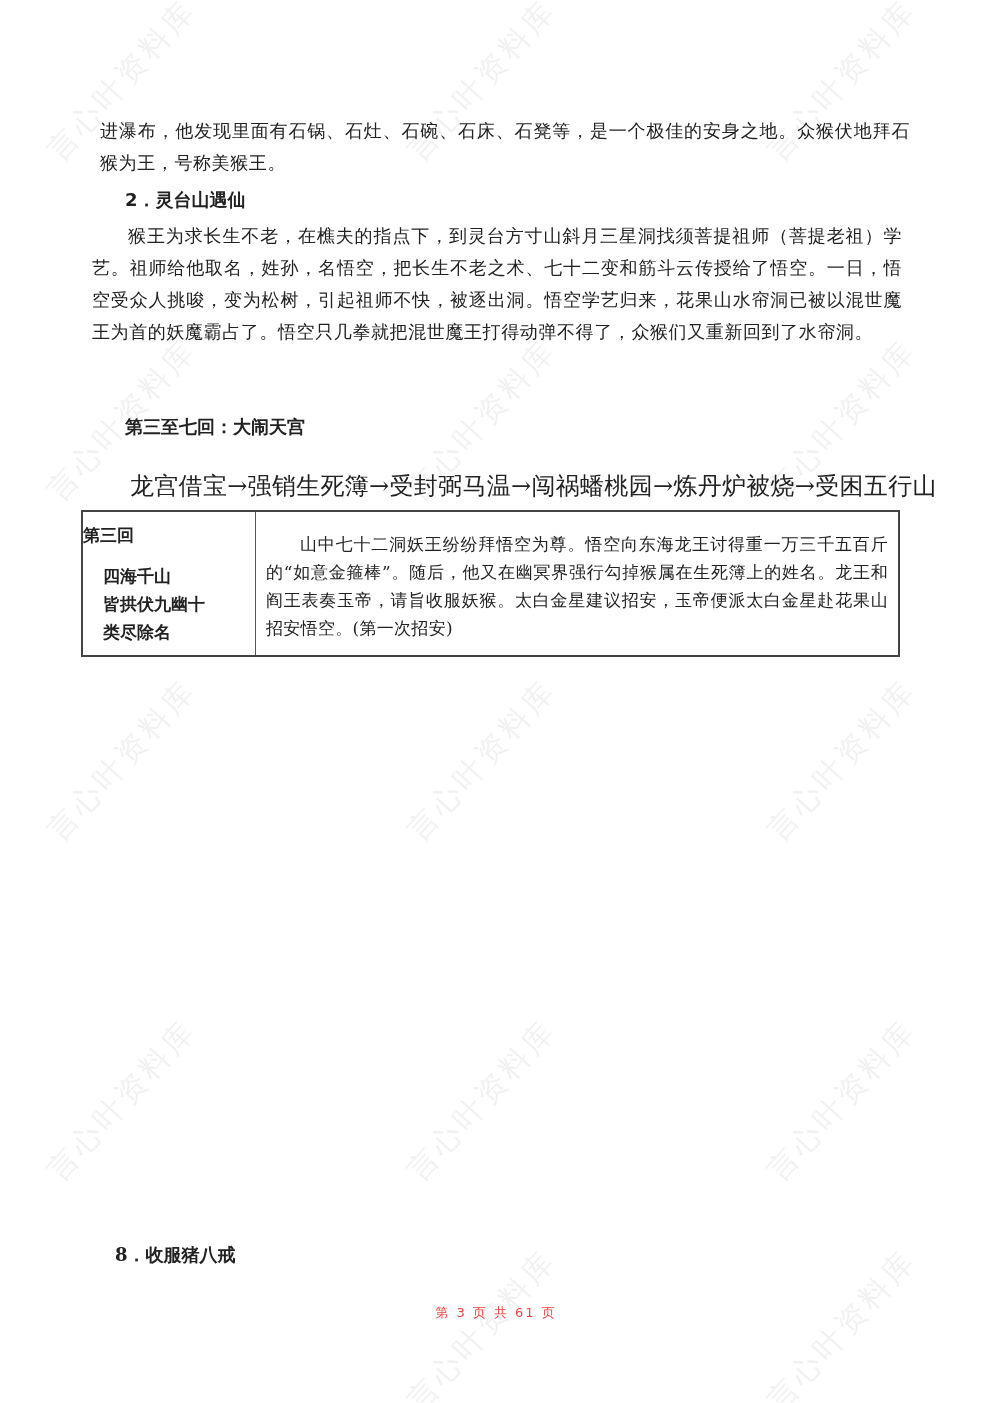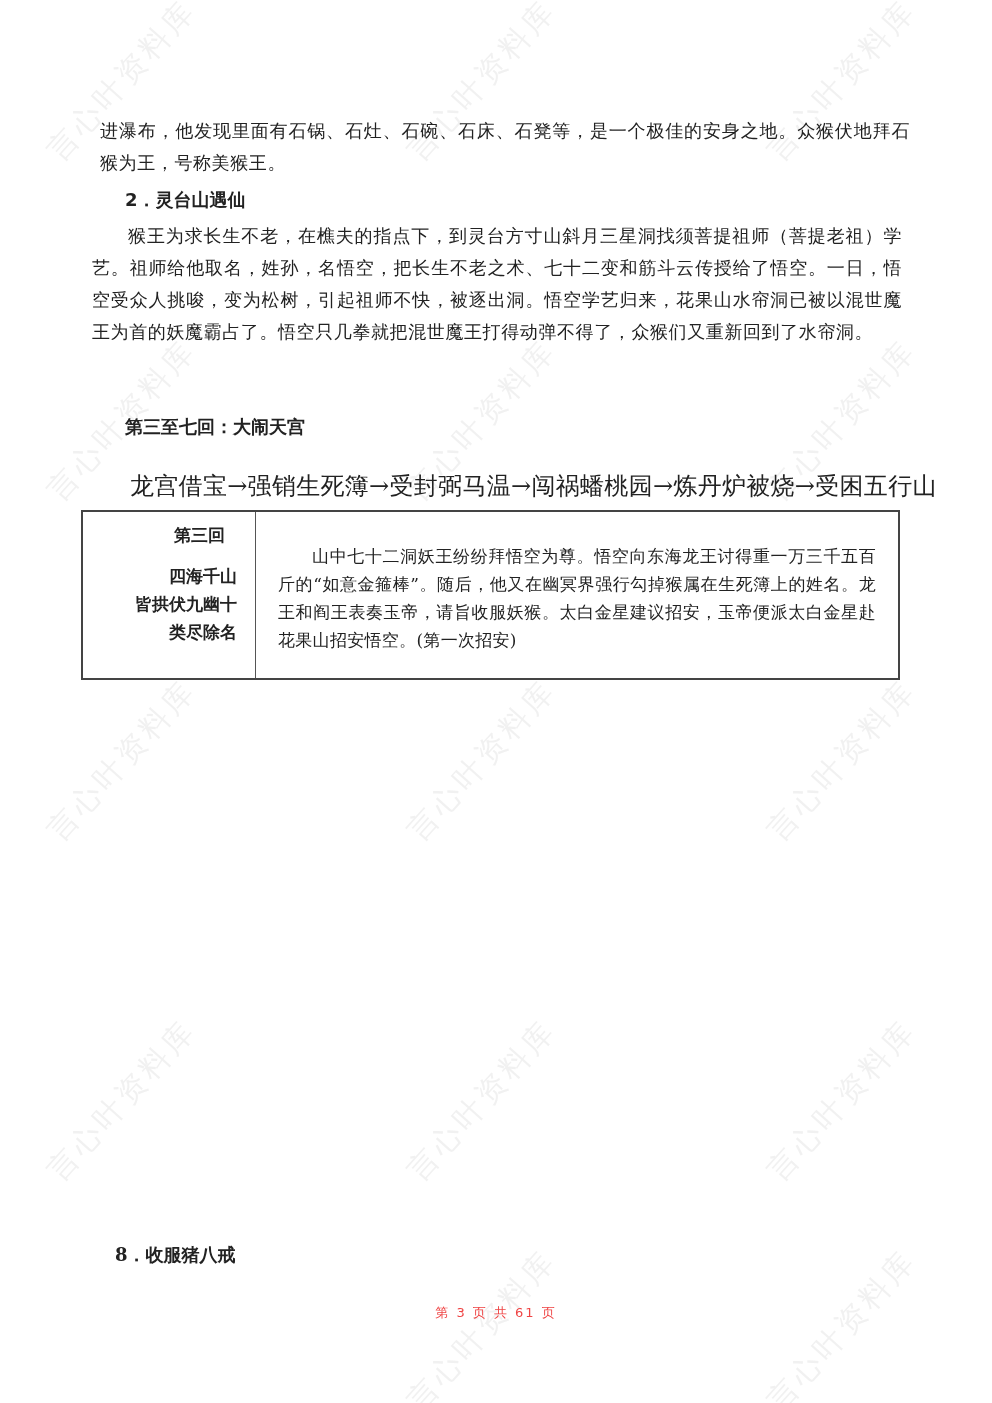--- a/index.html
+++ b/index.html
@@ -22,34 +22,34 @@
     }
     .arrow-line {
       position: absolute; left: 130px; font-size: 24px; line-height: 30px; letter-spacing: 0.3px;
     }
     table.chapters {
       position: absolute; left: 81px; top: 510px; width: 819px;
       border-collapse: collapse; border: 2px solid #444;
       table-layout: fixed;
     }
     table.chapters td { border: 1.5px solid #555; vertical-align: top; padding: 0; }
-    td.ch-left { width: 154px; text-align: right; padding: 10px 18px 0 0 !important; }
+    td.ch-left { width: 154px; text-align: left; padding: 10px 18px 0 0 !important; }
     .ch-num {
       font-family: "DejaVu Sans", "Liberation Sans", sans-serif; font-weight: bold;
       font-size: 17px; line-height: 26px; display: block; margin-bottom: 14px; padding-right: 12px;
     }
     .ch-title {
       font-family: "DejaVu Sans", "Liberation Sans", sans-serif; font-weight: bold;
       font-size: 17px; line-height: 28px; display: block; white-space: pre-line; padding-left: 20px;
     }
     td.ch-right {
       padding: 18px 10px 12px 10px !important;
       font-size: 17px; line-height: 28px; letter-spacing: 0.3px; text-align: justify;
     }
-    td.ch-right p { margin: 12px; text-indent: 2em; }
+    td.ch-right p { margin: 0; text-indent: 2em; }
     .footer {
       position: absolute; left: 0; width: 992px; top: 1304px; text-align: center;
       font-size: 13px; letter-spacing: 2px; color: #ef4444;
       font-family: "DejaVu Sans", "Liberation Sans", sans-serif;
     }
     .wm {
       position: absolute; font-size: 30px; color: rgba(170,170,170,0.16);
       transform: rotate(-48deg); white-space: nowrap; pointer-events: none;
       font-family: "DejaVu Sans", "Liberation Sans", sans-serif; letter-spacing: 4px;
     }

